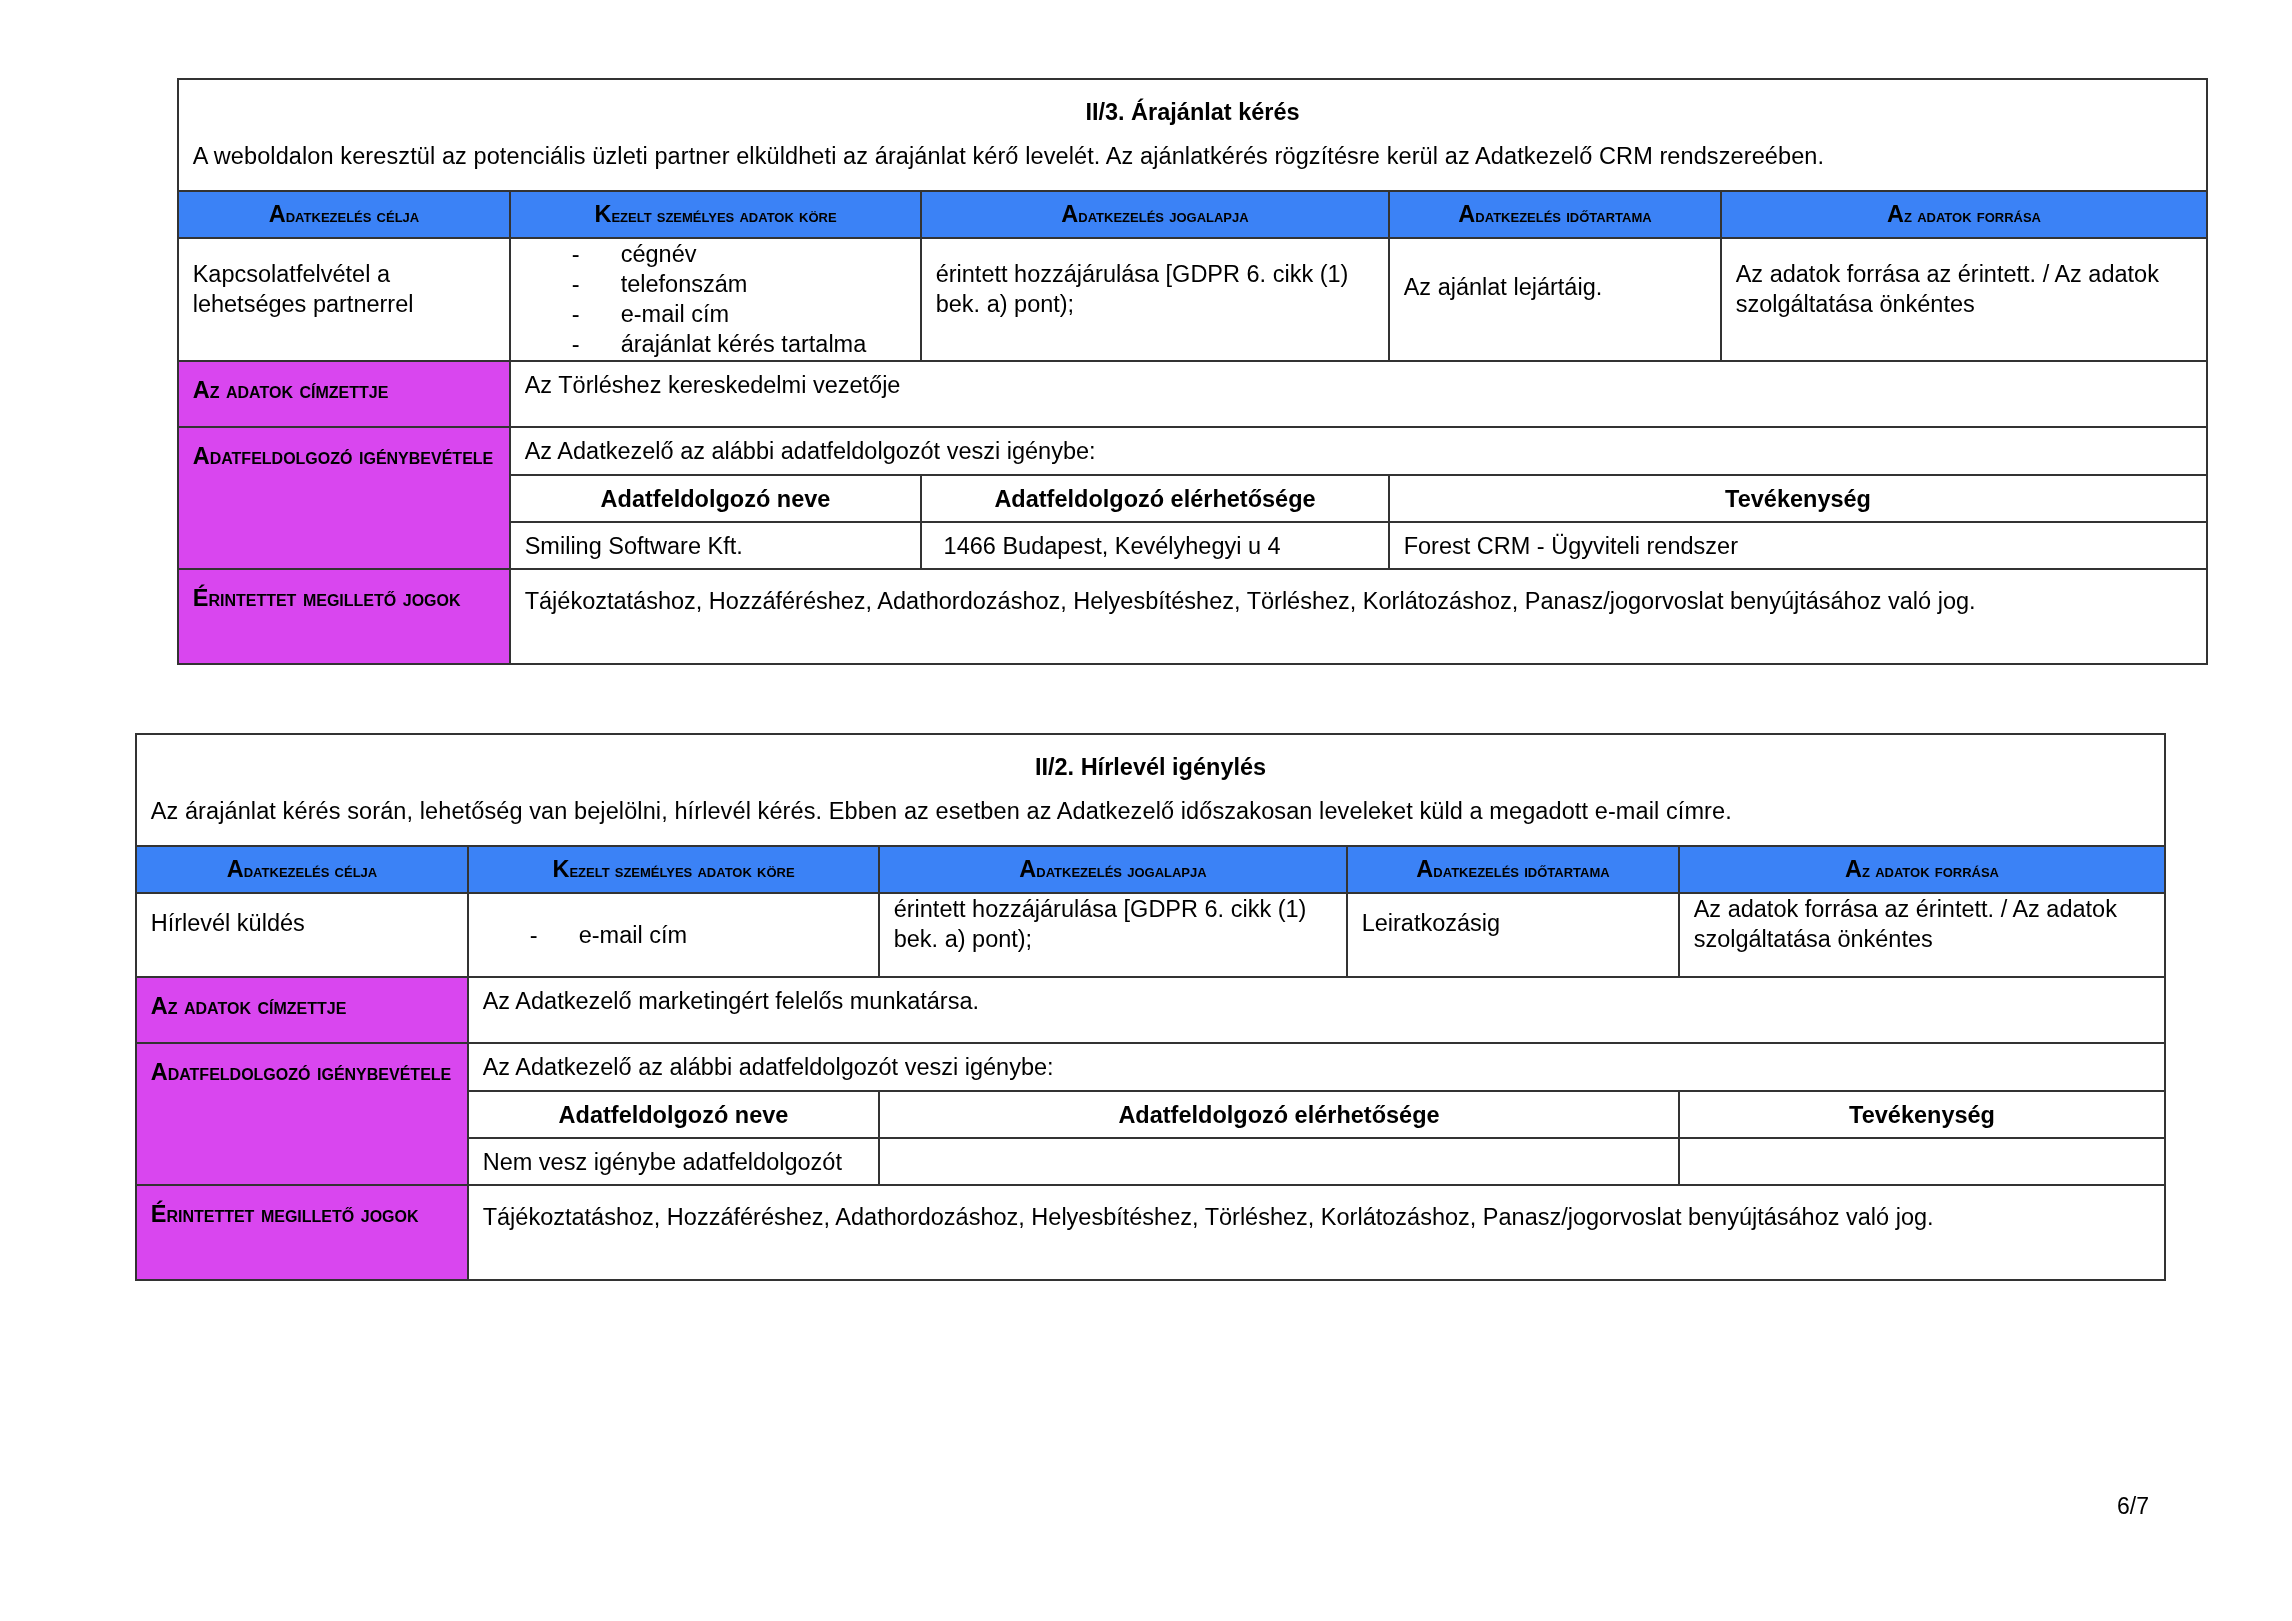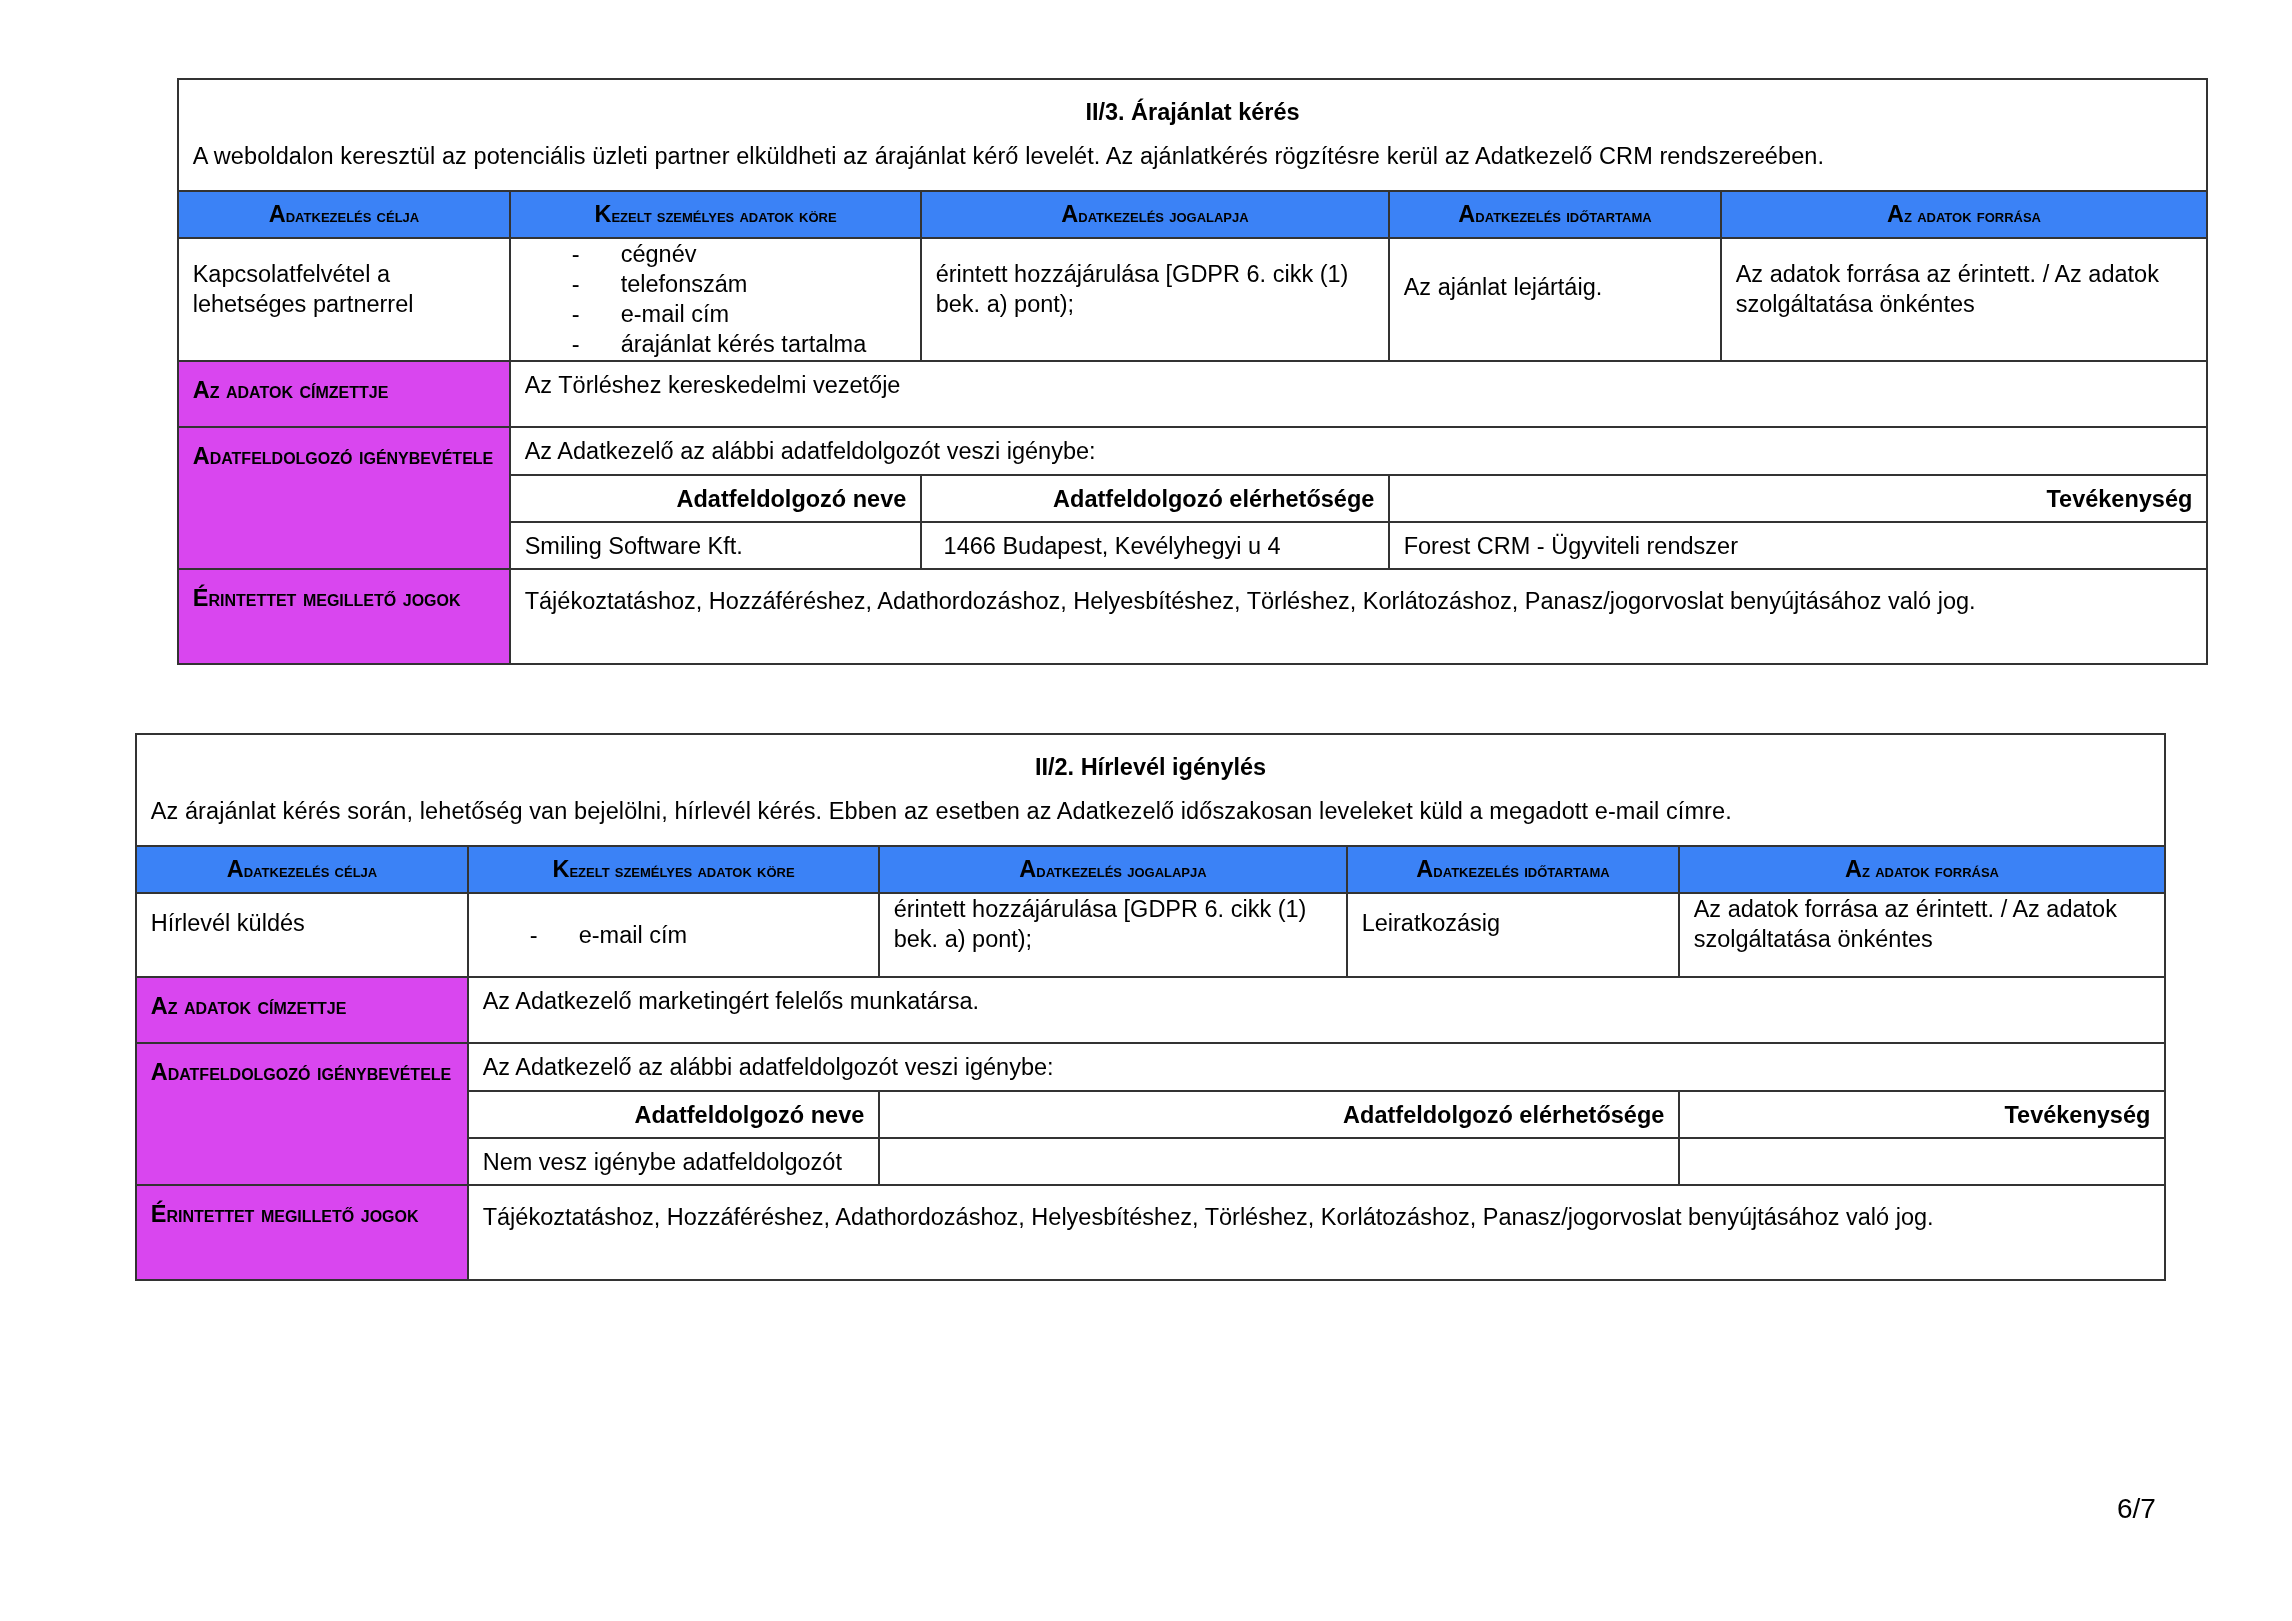--- a/index.html
+++ b/index.html
@@ -23,23 +23,23 @@
   }
   .sc-big { font-size: 23.5px; }
   td.lbl {
     background: #d946ef; font-weight: bold; font-size: 18.6px; line-height: 33px;
     padding-top: 11.8px !important;
   }
   td.body { padding-top: 7.8px !important; }
   ul.dash { list-style: none; margin: 0; padding: 0 0 0 47px; }
   ul.dash li { position: relative; padding-left: 49px; line-height: 30px; }
   ul.dash li::before { content: "-"; position: absolute; left: 0; }
-  td.sub-hdr { text-align: right; font-weight: bold; vertical-align: middle !important; height: 45px; }
+  td.sub-hdr { text-align: center; font-weight: bold; vertical-align: middle !important; height: 45px; }
   td.sub { vertical-align: middle !important; height: 45px; }
-  .page-num { position: absolute; left: 2117px; top: 1493px; font-size: 28px; }
+  .page-num { position: absolute; left: 2117px; top: 1493px; font-size: 23px; }
 </style>
 </head>
 <body>
 
 <table class="sec" style="top:78px;margin-left:42px;">
   <colgroup>
     <col style="width:332px">
       <col style="width:411px">
       <col style="width:468px">
       <col style="width:332px">

